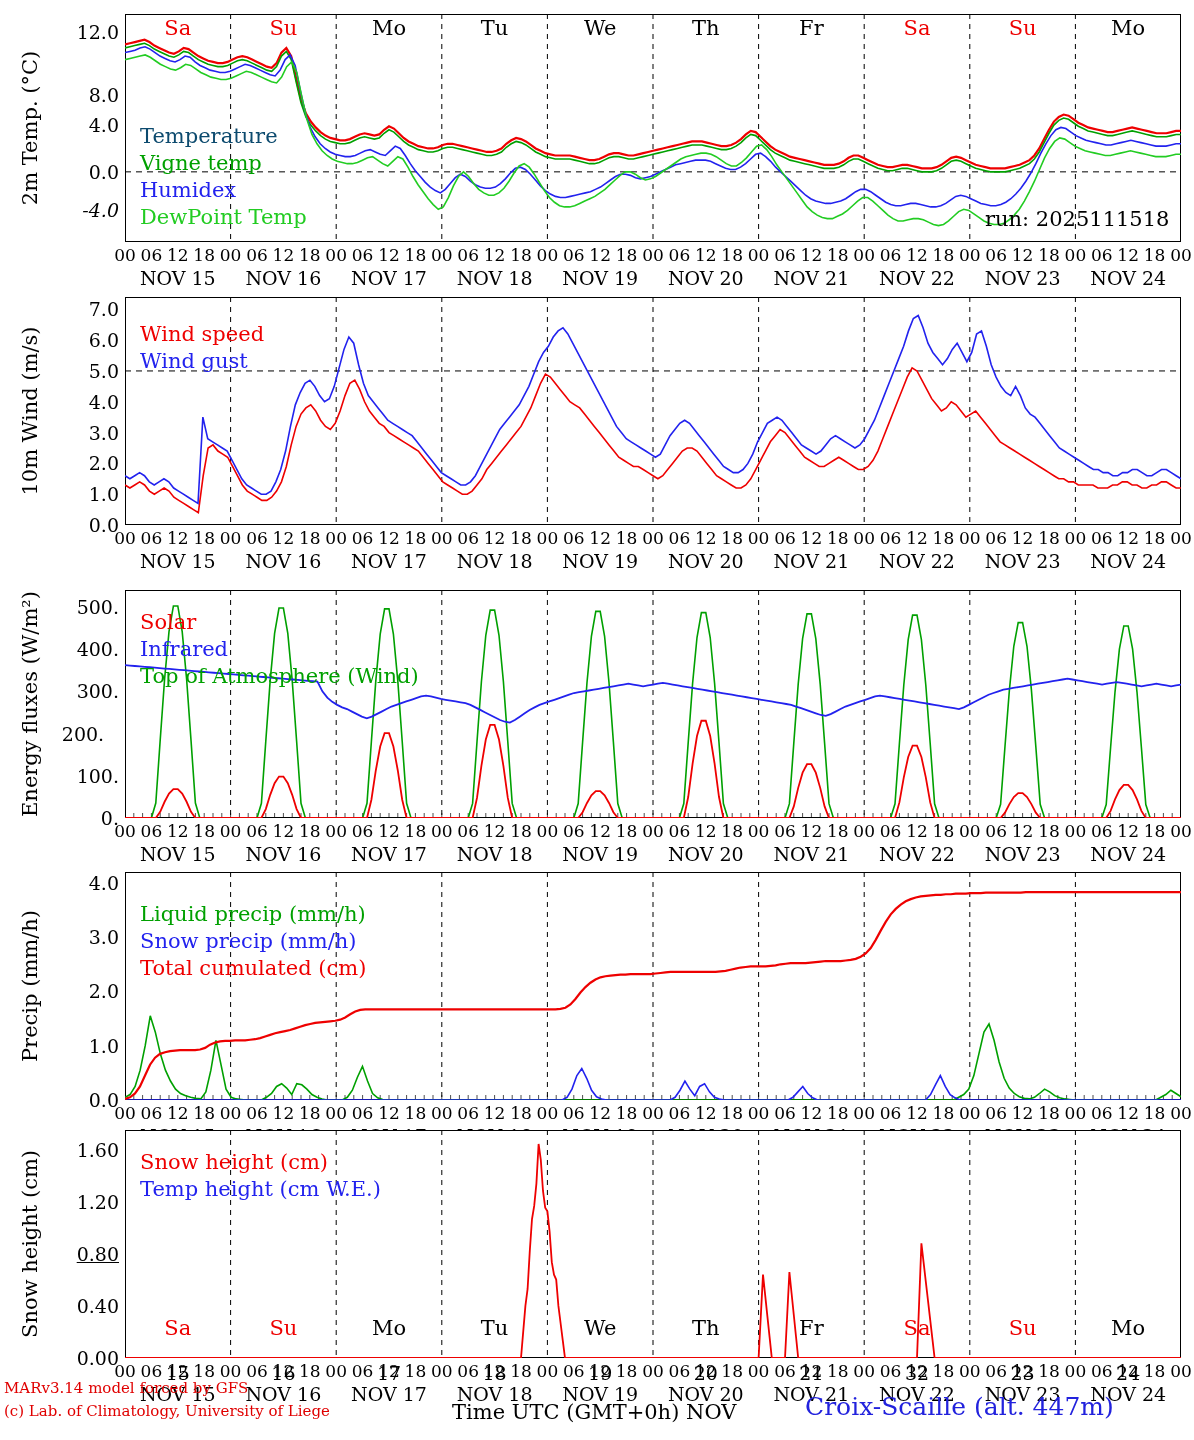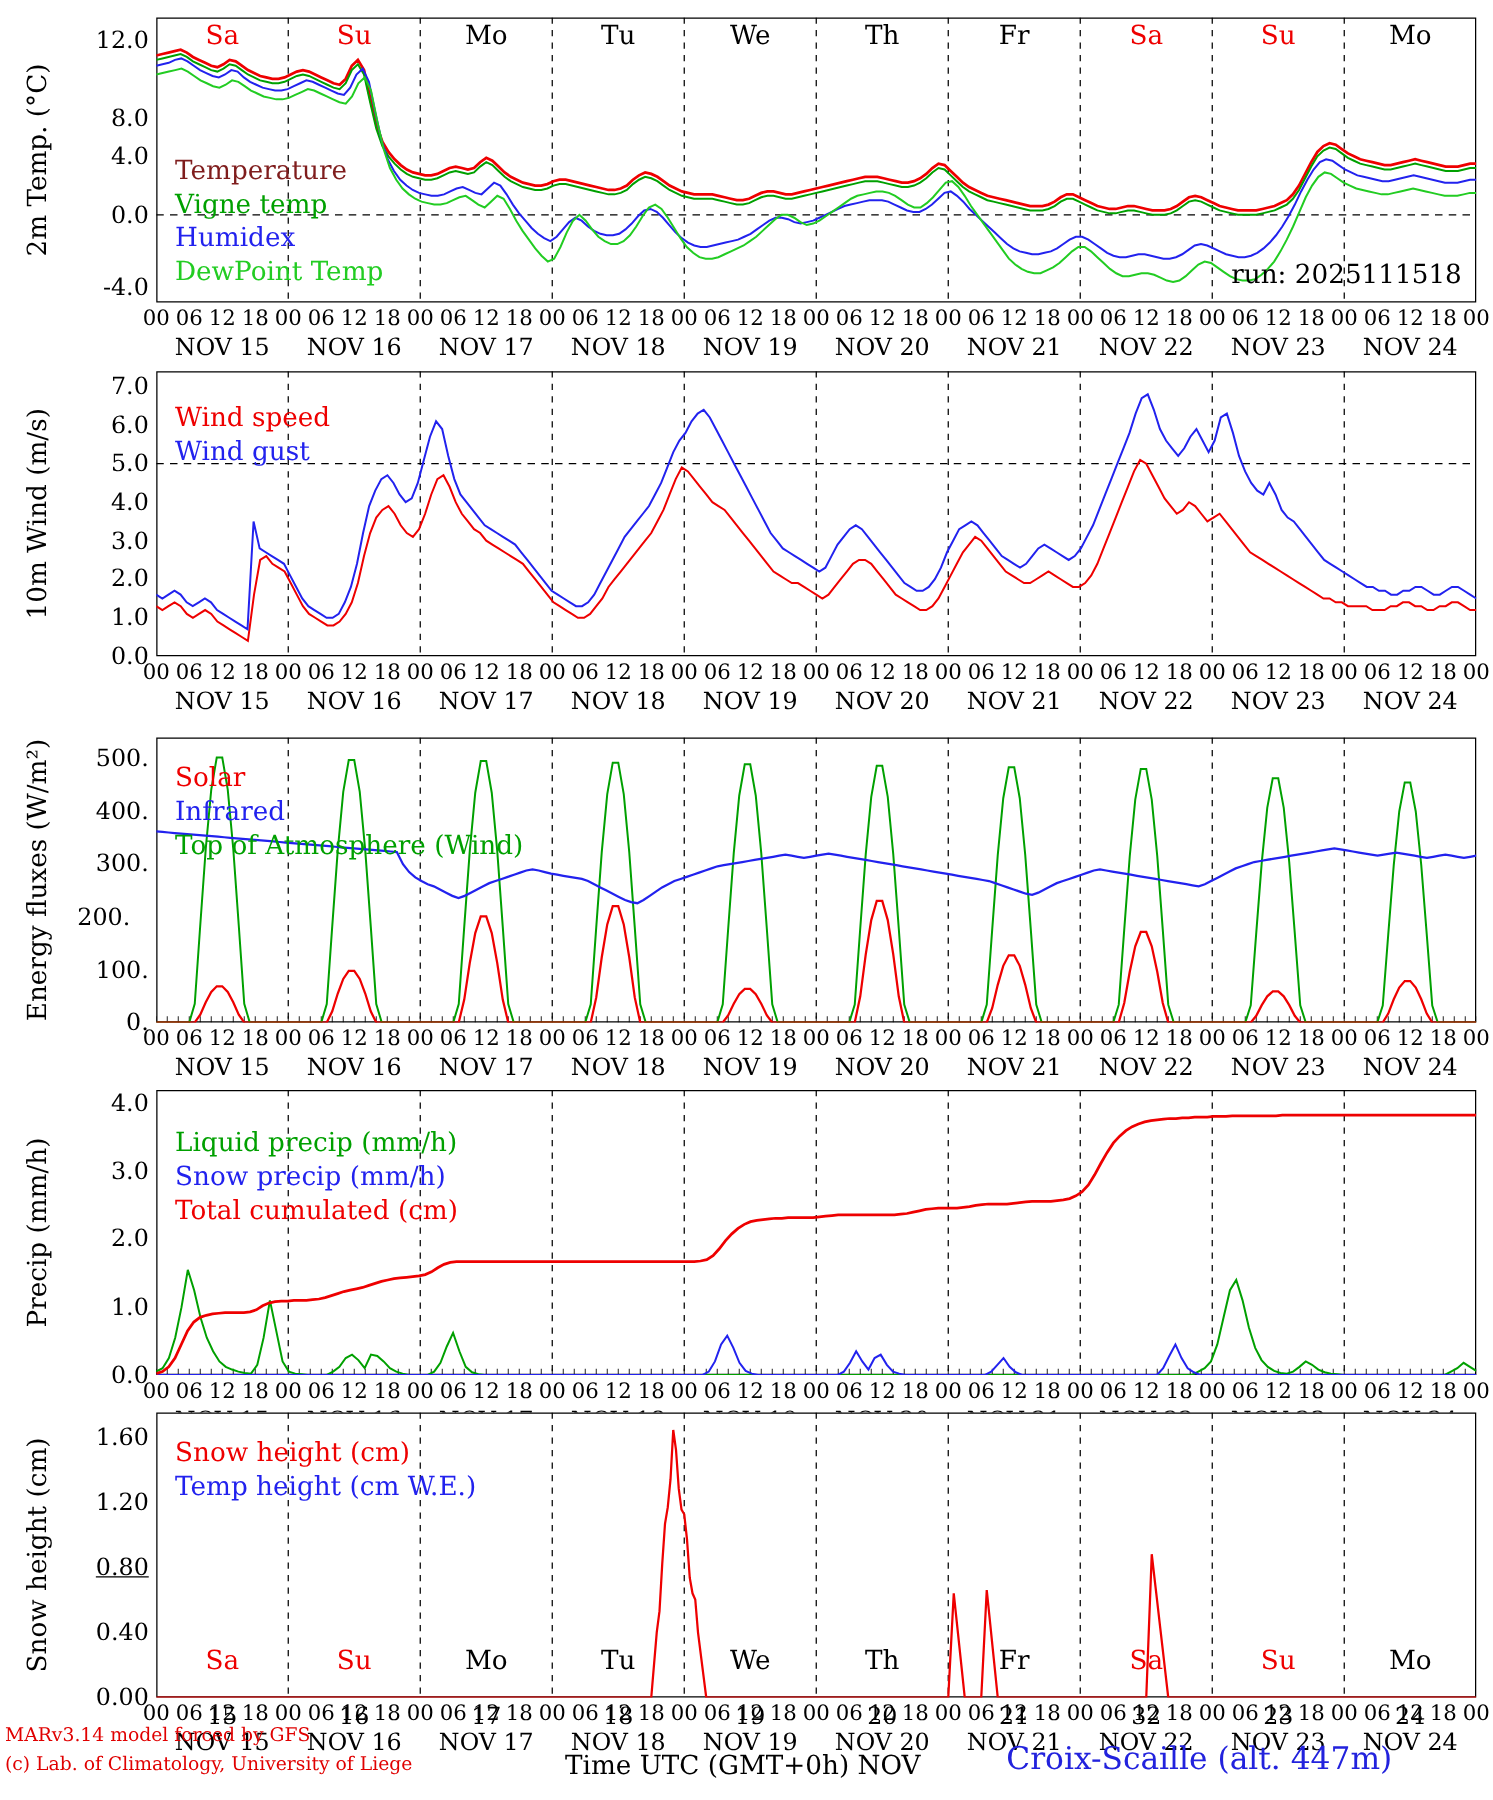--- a/index.html
+++ b/index.html
@@ -21,38 +21,38 @@
 </head>
 <body>
 
 <div id="root">
     <div class="plotbox" style="left:125px;top:14px;width:1056px;height:228px;"></div>
     <div class="ylabel" style="left:30px;top:128px;transform:rotate(-90deg) translate(-50%,-50%);">2m Temp. (°C)</div>
     <div class="ytick" style="left:47px;top:20.53846153846152px;width:72px;">12.0</div>
     <div class="ytick" style="left:47px;top:84px;width:72px;">8.0</div>
     <div class="ytick" style="left:47px;top:114.0769230769231px;width:72px;">4.0</div>
     <div class="ytick" style="left:47px;top:160.84615384615384px;width:72px;">0.0</div>
-    <div class="ytick" style="left:47px;top:219px;width:72px;">-4.0</div>
+    <div class="ytick" style="left:47px;top:199px;width:72px;font-style:italic;">-4.0</div>
     <svg width="1056" height="228" style="position:absolute;left:125px;top:14px;">
       <line x1="105.60000000000001" x2="105.60000000000001" y1="0" y2="228" stroke="#000" stroke-width="1" stroke-dasharray="5,5"></line>
       <line x1="211.20000000000002" x2="211.20000000000002" y1="0" y2="228" stroke="#000" stroke-width="1" stroke-dasharray="5,5"></line>
       <line x1="316.8" x2="316.8" y1="0" y2="228" stroke="#000" stroke-width="1" stroke-dasharray="5,5"></line>
       <line x1="422.40000000000003" x2="422.40000000000003" y1="0" y2="228" stroke="#000" stroke-width="1" stroke-dasharray="5,5"></line>
       <line x1="528" x2="528" y1="0" y2="228" stroke="#000" stroke-width="1" stroke-dasharray="5,5"></line>
       <line x1="633.6" x2="633.6" y1="0" y2="228" stroke="#000" stroke-width="1" stroke-dasharray="5,5"></line>
       <line x1="739.1999999999999" x2="739.1999999999999" y1="0" y2="228" stroke="#000" stroke-width="1" stroke-dasharray="5,5"></line>
       <line x1="844.8000000000001" x2="844.8000000000001" y1="0" y2="228" stroke="#000" stroke-width="1" stroke-dasharray="5,5"></line>
       <line x1="950.4" x2="950.4" y1="0" y2="228" stroke="#000" stroke-width="1" stroke-dasharray="5,5"></line>
       <line x1="0" x2="1056" y1="157.84615384615384" y2="157.84615384615384" stroke="#000" stroke-width="1" stroke-dasharray="6,5"></line>
       <polyline points="0.00,30.40 4.89,29.23 9.78,28.06 14.67,26.89 19.56,25.72 24.44,28.06 29.33,31.57 34.22,33.91 39.11,36.25 44.00,38.58 48.89,39.75 53.78,37.42 58.67,33.91 63.56,35.08 68.44,38.58 73.33,42.09 78.22,44.43 83.11,46.77 88.00,47.94 92.89,49.11 97.78,49.11 102.67,47.94 107.56,45.60 112.44,43.26 117.33,42.09 122.22,43.26 127.11,45.60 132.00,47.94 136.89,50.28 141.78,52.62 146.67,53.78 151.56,49.11 156.44,38.58 161.33,33.91 166.22,42.09 171.11,64.31 176.00,85.35 180.89,99.38 185.78,107.57 190.67,113.42 195.56,118.09 200.44,121.60 205.33,123.94 210.22,125.11 215.11,126.28 220.00,126.28 224.89,125.11 229.78,122.77 234.67,120.43 239.56,119.26 244.44,120.43 249.33,121.60 254.22,120.43 259.11,115.75 264.00,112.25 268.89,114.58 273.78,119.26 278.67,123.94 283.56,127.45 288.44,129.78 293.33,132.12 298.22,133.29 303.11,134.46 308.00,134.46 312.89,133.29 317.78,130.95 322.67,129.78 327.56,129.78 332.44,130.95 337.33,132.12 342.22,133.29 347.11,134.46 352.00,135.63 356.89,136.80 361.78,137.97 366.67,137.97 371.56,136.80 376.44,134.46 381.33,129.78 386.22,126.28 391.11,123.94 396.00,125.11 400.89,127.45 405.78,130.95 410.67,134.46 415.56,136.80 420.44,139.14 425.33,140.31 430.22,141.48 435.11,141.48 440.00,141.48 444.89,141.48 449.78,142.65 454.67,143.82 459.56,144.98 464.44,146.15 469.33,146.15 474.22,144.98 479.11,142.65 484.00,140.31 488.89,139.14 493.78,139.14 498.67,140.31 503.56,141.48 508.44,141.48 513.33,140.31 518.22,139.14 523.11,137.97 528.00,136.80 532.89,135.63 537.78,134.46 542.67,133.29 547.56,132.12 552.44,130.95 557.33,129.78 562.22,128.62 567.11,127.45 572.00,127.45 576.89,127.45 581.78,128.62 586.67,129.78 591.56,130.95 596.44,132.12 601.33,132.12 606.22,130.95 611.11,128.62 616.00,125.11 620.89,120.43 625.78,116.92 630.67,118.09 635.56,122.77 640.44,127.45 645.33,132.12 650.22,135.63 655.11,137.97 660.00,140.31 664.89,142.65 669.78,143.82 674.67,144.98 679.56,146.15 684.44,147.32 689.33,148.49 694.22,149.66 699.11,150.83 704.00,150.83 708.89,150.83 713.78,149.66 718.67,147.32 723.56,143.82 728.44,141.48 733.33,141.48 738.22,143.82 743.11,146.15 748.00,148.49 752.89,150.83 757.78,152.00 762.67,153.17 767.56,153.17 772.44,152.00 777.33,150.83 782.22,150.83 787.11,152.00 792.00,153.17 796.89,154.34 801.78,154.34 806.67,154.34 811.56,153.17 816.44,150.83 821.33,147.32 826.22,143.82 831.11,142.65 836.00,143.82 840.89,146.15 845.78,148.49 850.67,150.83 855.56,152.00 860.44,153.17 865.33,154.34 870.22,154.34 875.11,154.34 880.00,154.34 884.89,153.17 889.78,152.00 894.67,150.83 899.56,148.49 904.44,146.15 909.33,141.48 914.22,134.46 919.11,125.11 924.00,115.75 928.89,107.57 933.78,102.89 938.67,100.55 943.56,101.72 948.44,105.23 953.33,108.74 958.22,111.08 963.11,113.42 968.00,114.58 972.89,115.75 977.78,116.92 982.67,118.09 987.56,118.09 992.44,116.92 997.33,115.75 1002.22,114.58 1007.11,113.42 1012.00,114.58 1016.89,115.75 1021.78,116.92 1026.67,118.09 1031.56,119.26 1036.44,119.26 1041.33,119.26 1046.22,118.09 1051.11,116.92 1056.00,116.92" fill="none" stroke="#ee0000" stroke-width="2.2"></polyline>
       <polyline points="0.00,33.91 4.89,32.74 9.78,31.57 14.67,30.40 19.56,29.23 24.44,31.57 29.33,35.08 34.22,37.42 39.11,39.75 44.00,42.09 48.89,43.26 53.78,40.92 58.67,37.42 63.56,38.58 68.44,42.09 73.33,45.60 78.22,47.94 83.11,50.28 88.00,51.45 92.89,52.62 97.78,52.62 102.67,51.45 107.56,49.11 112.44,46.77 117.33,45.60 122.22,46.77 127.11,49.11 132.00,51.45 136.89,53.78 141.78,56.12 146.67,57.29 151.56,52.62 156.44,42.09 161.33,37.42 166.22,45.60 171.11,67.82 176.00,88.86 180.89,102.89 185.78,111.08 190.67,116.92 195.56,121.60 200.44,125.11 205.33,127.45 210.22,128.62 215.11,129.78 220.00,129.78 224.89,128.62 229.78,126.28 234.67,123.94 239.56,122.77 244.44,123.94 249.33,125.11 254.22,123.94 259.11,119.26 264.00,115.75 268.89,118.09 273.78,122.77 278.67,127.45 283.56,130.95 288.44,133.29 293.33,135.63 298.22,136.80 303.11,137.97 308.00,137.97 312.89,136.80 317.78,134.46 322.67,133.29 327.56,133.29 332.44,134.46 337.33,135.63 342.22,136.80 347.11,137.97 352.00,139.14 356.89,140.31 361.78,141.48 366.67,141.48 371.56,140.31 376.44,137.97 381.33,133.29 386.22,129.78 391.11,127.45 396.00,128.62 400.89,130.95 405.78,134.46 410.67,137.97 415.56,140.31 420.44,142.65 425.33,143.82 430.22,144.98 435.11,144.98 440.00,144.98 444.89,144.98 449.78,146.15 454.67,147.32 459.56,148.49 464.44,149.66 469.33,149.66 474.22,148.49 479.11,146.15 484.00,143.82 488.89,142.65 493.78,142.65 498.67,143.82 503.56,144.98 508.44,144.98 513.33,143.82 518.22,142.65 523.11,141.48 528.00,140.31 532.89,139.14 537.78,137.97 542.67,136.80 547.56,135.63 552.44,134.46 557.33,133.29 562.22,132.12 567.11,130.95 572.00,130.95 576.89,130.95 581.78,132.12 586.67,133.29 591.56,134.46 596.44,135.63 601.33,135.63 606.22,134.46 611.11,132.12 616.00,128.62 620.89,123.94 625.78,120.43 630.67,121.60 635.56,126.28 640.44,130.95 645.33,135.63 650.22,139.14 655.11,141.48 660.00,143.82 664.89,146.15 669.78,147.32 674.67,148.49 679.56,149.66 684.44,150.83 689.33,152.00 694.22,153.17 699.11,154.34 704.00,154.34 708.89,154.34 713.78,153.17 718.67,150.83 723.56,147.32 728.44,144.98 733.33,144.98 738.22,147.32 743.11,149.66 748.00,152.00 752.89,154.34 757.78,155.51 762.67,156.68 767.56,156.68 772.44,155.51 777.33,154.34 782.22,154.34 787.11,155.51 792.00,156.68 796.89,157.85 801.78,157.85 806.67,157.85 811.56,156.68 816.44,154.34 821.33,150.83 826.22,147.32 831.11,146.15 836.00,147.32 840.89,149.66 845.78,152.00 850.67,154.34 855.56,155.51 860.44,156.68 865.33,157.85 870.22,157.85 875.11,157.85 880.00,157.85 884.89,156.68 889.78,155.51 894.67,154.34 899.56,152.00 904.44,149.66 909.33,144.98 914.22,137.97 919.11,128.62 924.00,119.26 928.89,111.08 933.78,106.40 938.67,104.06 943.56,105.23 948.44,108.74 953.33,112.25 958.22,114.58 963.11,116.92 968.00,118.09 972.89,119.26 977.78,120.43 982.67,121.60 987.56,121.60 992.44,120.43 997.33,119.26 1002.22,118.09 1007.11,116.92 1012.00,118.09 1016.89,119.26 1021.78,120.43 1026.67,121.60 1031.56,122.77 1036.44,122.77 1041.33,122.77 1046.22,121.60 1051.11,120.43 1056.00,120.43" fill="none" stroke="#00a000" stroke-width="1.6"></polyline>
       <polyline points="0.00,38.58 5.00,37.42 10.01,36.25 15.01,33.91 20.02,32.74 25.02,35.08 30.03,38.58 35.03,42.09 40.04,44.43 45.04,46.77 50.05,47.94 55.05,45.60 60.06,42.09 65.06,43.26 70.07,47.94 75.07,51.45 80.08,53.78 85.08,56.12 90.09,57.29 95.09,58.46 100.09,58.46 105.10,57.29 110.10,54.95 115.11,52.62 120.11,50.28 125.12,51.45 130.12,53.78 135.13,56.12 140.13,58.46 145.14,60.80 150.14,61.97 155.15,56.12 160.15,45.60 165.16,40.92 170.16,51.45 175.17,76.00 180.17,98.22 185.18,113.42 190.18,122.77 195.18,129.78 200.19,134.46 205.19,137.97 210.20,140.31 215.20,141.48 220.21,142.65 225.21,142.65 230.22,141.48 235.22,139.14 240.23,136.80 245.23,135.63 250.24,137.97 255.24,140.31 260.25,141.48 265.25,136.80 270.26,132.12 275.26,134.46 280.27,141.48 285.27,149.66 290.27,156.68 295.28,162.52 300.28,168.37 305.29,173.05 310.29,176.55 315.30,178.89 320.30,175.38 325.31,169.54 330.31,163.69 335.32,160.18 340.32,162.52 345.33,167.20 350.33,170.71 355.34,173.05 360.34,174.22 365.35,174.22 370.35,173.05 375.36,169.54 380.36,164.86 385.36,159.02 390.37,154.34 395.37,153.17 400.38,155.51 405.38,160.18 410.39,166.03 415.39,171.88 420.40,176.55 425.40,180.06 430.41,182.40 435.41,183.57 440.42,183.57 445.42,182.40 450.43,181.23 455.43,180.06 460.44,178.89 465.44,177.72 470.45,175.38 475.45,173.05 480.45,169.54 485.46,166.03 490.46,162.52 495.47,160.18 500.47,160.18 505.48,161.35 510.48,163.69 515.49,164.86 520.49,163.69 525.50,162.52 530.50,160.18 535.51,157.85 540.51,155.51 545.52,153.17 550.52,150.83 555.53,149.66 560.53,148.49 565.54,147.32 570.54,146.15 575.55,146.15 580.55,146.15 585.55,147.32 590.56,149.66 595.56,152.00 600.57,154.34 605.57,155.51 610.58,155.51 615.58,153.17 620.59,149.66 625.59,144.98 630.60,140.31 635.60,139.14 640.61,142.65 645.61,147.32 650.62,153.17 655.62,157.85 660.63,162.52 665.63,167.20 670.64,171.88 675.64,176.55 680.64,181.23 685.65,184.74 690.65,187.08 695.66,188.25 700.66,189.42 705.67,189.42 710.67,188.25 715.68,187.08 720.68,184.74 725.69,181.23 730.69,177.72 735.70,175.38 740.70,175.38 745.71,177.72 750.71,181.23 755.72,184.74 760.72,188.25 765.73,190.58 770.73,191.75 775.73,191.75 780.74,190.58 785.74,189.42 790.75,189.42 795.75,190.58 800.76,191.75 805.76,192.92 810.77,192.92 815.77,191.75 820.78,189.42 825.78,185.91 830.79,182.40 835.79,181.23 840.80,182.40 845.80,184.74 850.81,187.08 855.81,189.42 860.82,190.58 865.82,191.75 870.82,191.75 875.83,190.58 880.83,188.25 885.84,184.74 890.84,180.06 895.85,174.22 900.85,167.20 905.86,159.02 910.86,149.66 915.87,139.14 920.87,129.78 925.88,121.60 930.88,115.75 935.89,113.42 940.89,114.58 945.90,118.09 950.90,121.60 955.91,123.94 960.91,126.28 965.91,127.45 970.92,128.62 975.92,129.78 980.93,130.95 985.93,130.95 990.94,129.78 995.94,128.62 1000.95,127.45 1005.95,126.28 1010.96,127.45 1015.96,128.62 1020.97,129.78 1025.97,130.95 1030.98,132.12 1035.98,132.12 1040.99,132.12 1045.99,130.95 1051.00,129.78 1056.00,129.78" fill="none" stroke="#2222ee" stroke-width="1.6"></polyline>
       <polyline points="0.00,45.60 5.05,44.43 10.11,43.26 15.16,42.09 20.21,40.92 25.26,43.26 30.32,46.77 35.37,50.28 40.42,52.62 45.47,54.95 50.53,56.12 55.58,53.78 60.63,50.28 65.68,51.45 70.74,54.95 75.79,58.46 80.84,60.80 85.89,63.14 90.95,64.31 96.00,65.48 101.05,65.48 106.11,64.31 111.16,61.97 116.21,59.63 121.26,57.29 126.32,58.46 131.37,60.80 136.42,63.14 141.47,65.48 146.53,67.82 151.58,68.98 156.63,63.14 161.68,52.62 166.74,47.94 171.79,58.46 176.84,83.02 181.89,105.23 186.95,120.43 192.00,129.78 197.05,136.80 202.11,141.48 207.16,144.98 212.21,147.32 217.26,148.49 222.32,149.66 227.37,149.66 232.42,148.49 237.47,146.15 242.53,143.82 247.58,142.65 252.63,146.15 257.68,149.66 262.74,152.00 267.79,147.32 272.84,142.65 277.89,144.98 282.95,153.17 288.00,162.52 293.05,170.71 298.11,177.72 303.16,184.74 308.21,190.58 313.26,195.26 318.32,192.92 323.37,183.57 328.42,171.88 333.47,162.52 338.53,157.85 343.58,162.52 348.63,169.54 353.68,175.38 358.74,178.89 363.79,181.23 368.84,181.23 373.89,178.89 378.95,174.22 384.00,167.20 389.05,159.02 394.11,152.00 399.16,149.66 404.21,153.17 409.26,160.18 414.32,168.37 419.37,176.55 424.42,183.57 429.47,188.25 434.53,191.75 439.58,192.92 444.63,192.92 449.68,191.75 454.74,189.42 459.79,187.08 464.84,184.74 469.89,182.40 474.95,178.89 480.00,175.38 485.05,170.71 490.11,166.03 495.16,161.35 500.21,157.85 505.26,157.85 510.32,160.18 515.37,163.69 520.42,166.03 525.47,164.86 530.53,162.52 535.58,159.02 540.63,155.51 545.68,152.00 550.74,148.49 555.79,144.98 560.84,142.65 565.89,141.48 570.95,140.31 576.00,139.14 581.05,139.14 586.11,140.31 591.16,142.65 596.21,146.15 601.26,149.66 606.32,152.00 611.37,152.00 616.42,148.49 621.47,143.82 626.53,137.97 631.58,132.12 636.63,130.95 641.68,135.63 646.74,142.65 651.79,150.83 656.84,157.85 661.89,164.86 666.95,171.88 672.00,178.89 677.05,185.91 682.11,192.92 687.16,197.60 692.21,201.11 697.26,203.45 702.32,204.62 707.37,204.62 712.42,202.28 717.47,199.94 722.53,196.43 727.58,191.75 732.63,187.08 737.68,183.57 742.74,183.57 747.79,187.08 752.84,191.75 757.89,196.43 762.95,201.11 768.00,204.62 773.05,206.95 778.11,206.95 783.16,205.78 788.21,204.62 793.26,204.62 798.32,205.78 803.37,208.12 808.42,210.46 813.47,211.63 818.53,210.46 823.58,206.95 828.63,202.28 833.68,197.60 838.74,195.26 843.79,196.43 848.84,199.94 853.89,203.45 858.95,206.95 864.00,209.29 869.05,210.46 874.11,210.46 879.16,209.29 884.21,205.78 889.26,201.11 894.32,195.26 899.37,187.08 904.42,177.72 909.47,167.20 914.53,155.51 919.58,143.82 924.63,134.46 929.68,127.45 934.74,123.94 939.79,125.11 944.84,128.62 949.89,132.12 954.95,134.46 960.00,136.80 965.05,137.97 970.11,139.14 975.16,140.31 980.21,141.48 985.26,141.48 990.32,140.31 995.37,139.14 1000.42,137.97 1005.47,136.80 1010.53,137.97 1015.58,139.14 1020.63,140.31 1025.68,141.48 1030.74,142.65 1035.79,142.65 1040.84,142.65 1045.89,141.48 1050.95,140.31 1056.00,140.31" fill="none" stroke="#22cc22" stroke-width="1.6"></polyline>
     </svg>
-    <div class="legend" style="left:140px;top:124px;color:#7f1d1d;">Temperature</div>
+    <div class="legend" style="left:140px;top:124px;color:#0c4a6e;">Temperature</div>
     <div class="legend" style="left:140px;top:151px;color:#00a000;">Vigne temp</div>
     <div class="legend" style="left:140px;top:178px;color:#2222ee;">Humidex</div>
     <div class="legend" style="left:140px;top:205px;color:#22cc22;">DewPoint Temp</div>
     <div class="xtick" style="left:111px;top:245px;width:28px;">00</div>
     <div class="xtick" style="left:137.4px;top:245px;width:28px;">06</div>
     <div class="xtick" style="left:163.8px;top:245px;width:28px;">12</div>
     <div class="xtick" style="left:190.2px;top:245px;width:28px;">18</div>
     <div class="xtick" style="left:216.60000000000002px;top:245px;width:28px;">00</div>
     <div class="xtick" style="left:243px;top:245px;width:28px;">06</div>
     <div class="xtick" style="left:269.4px;top:245px;width:28px;">12</div>

